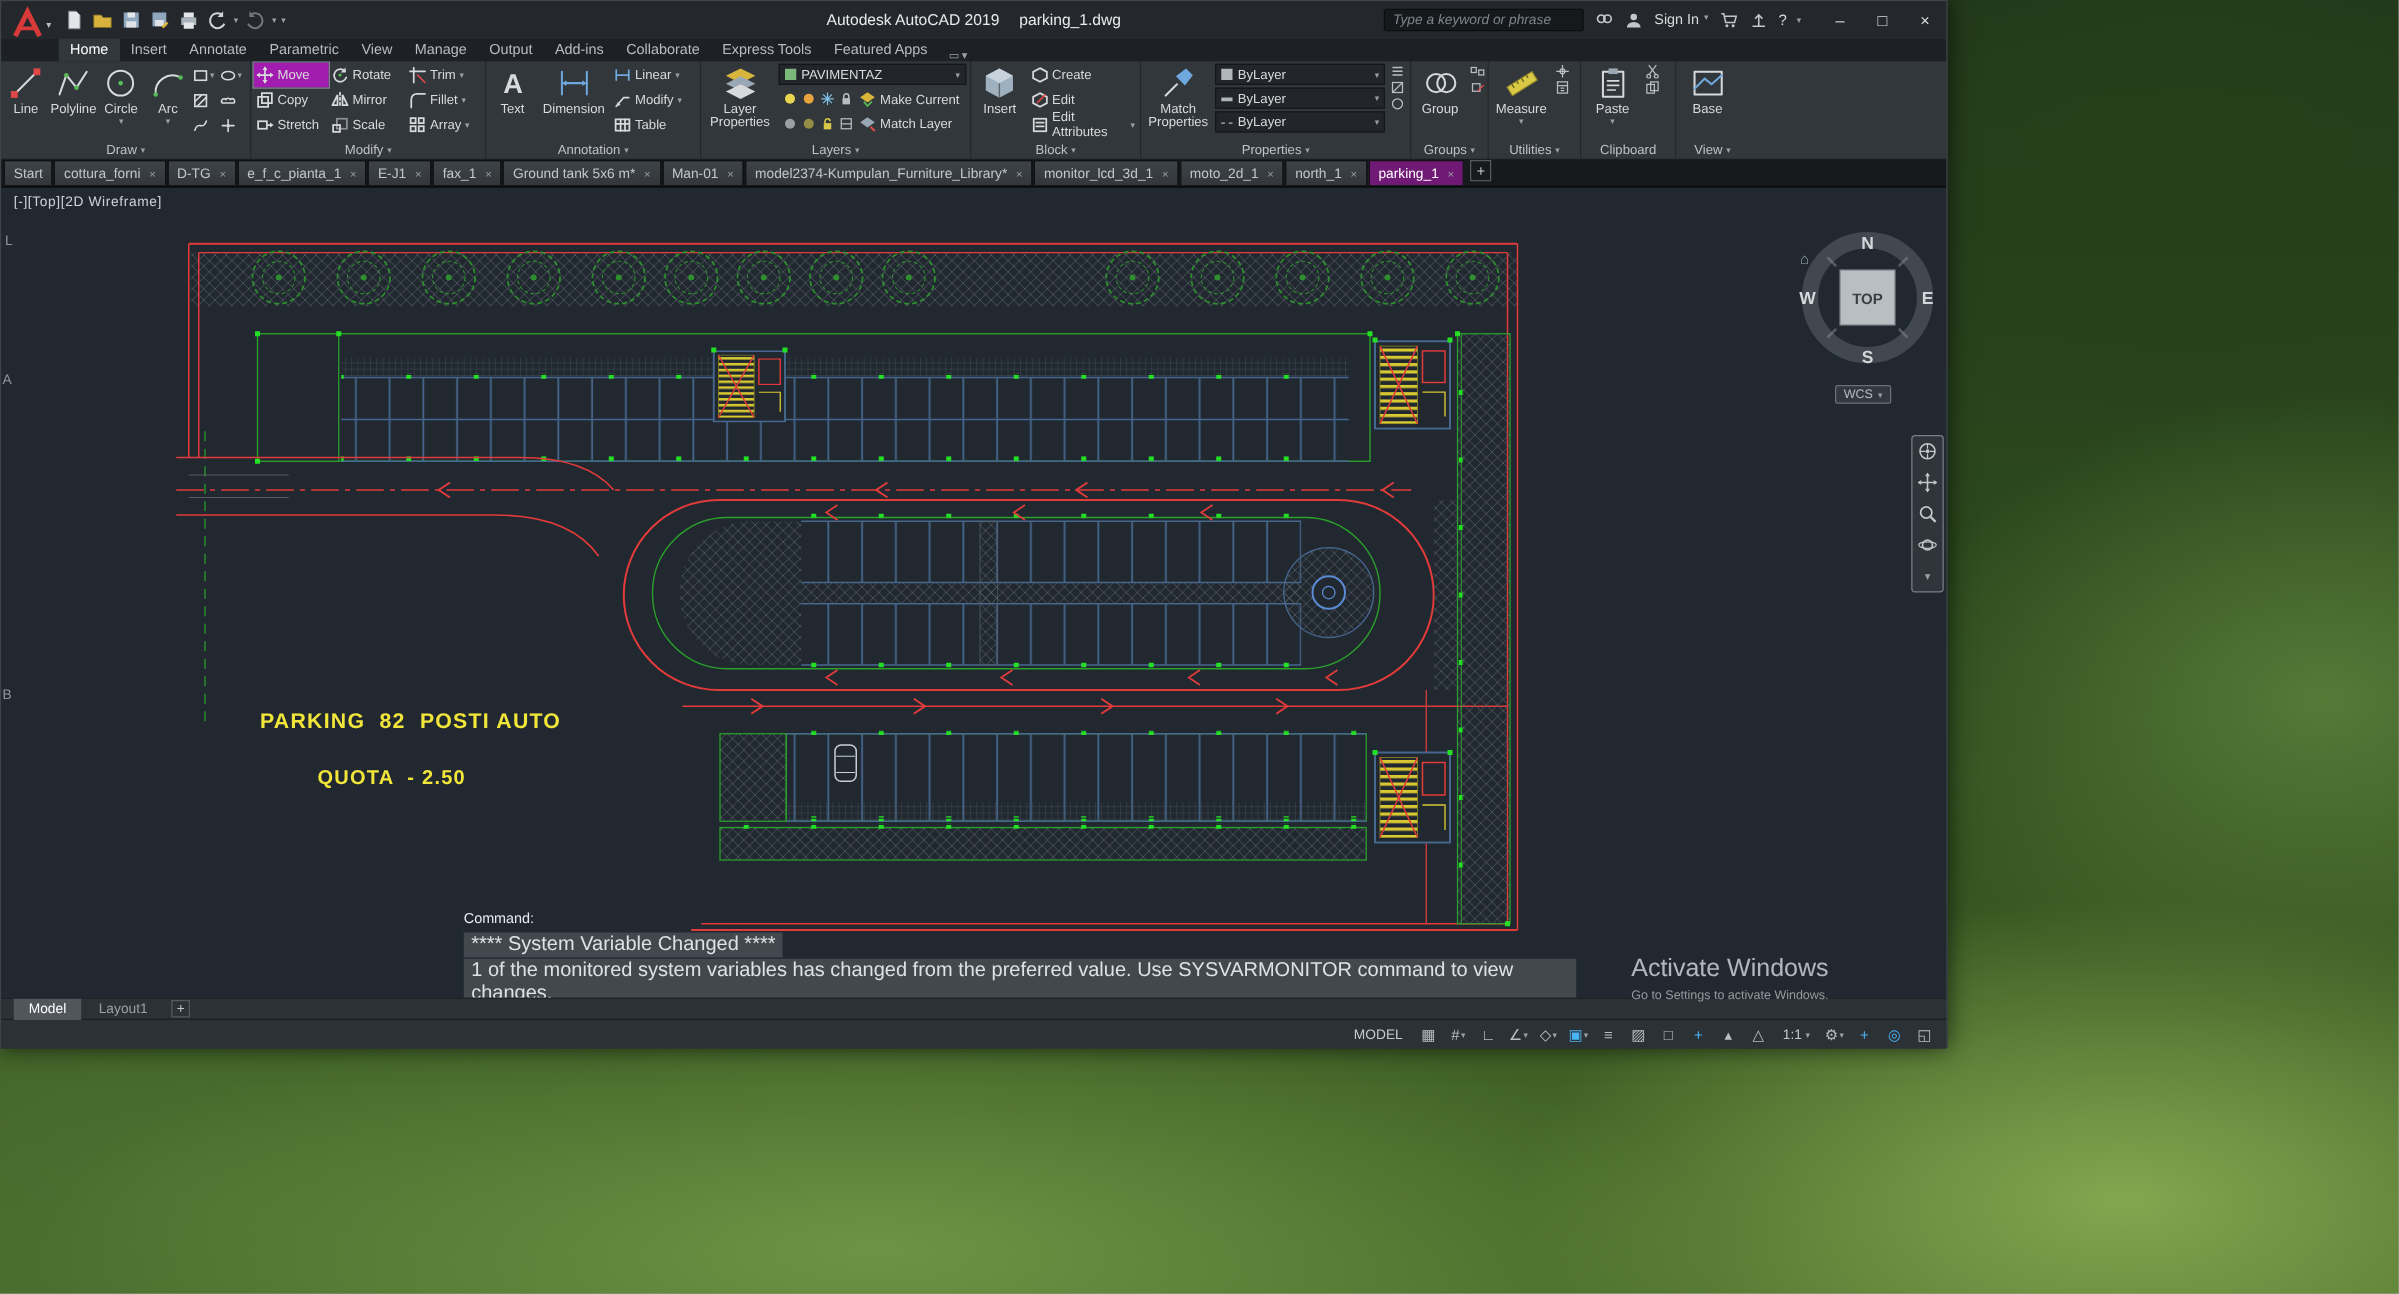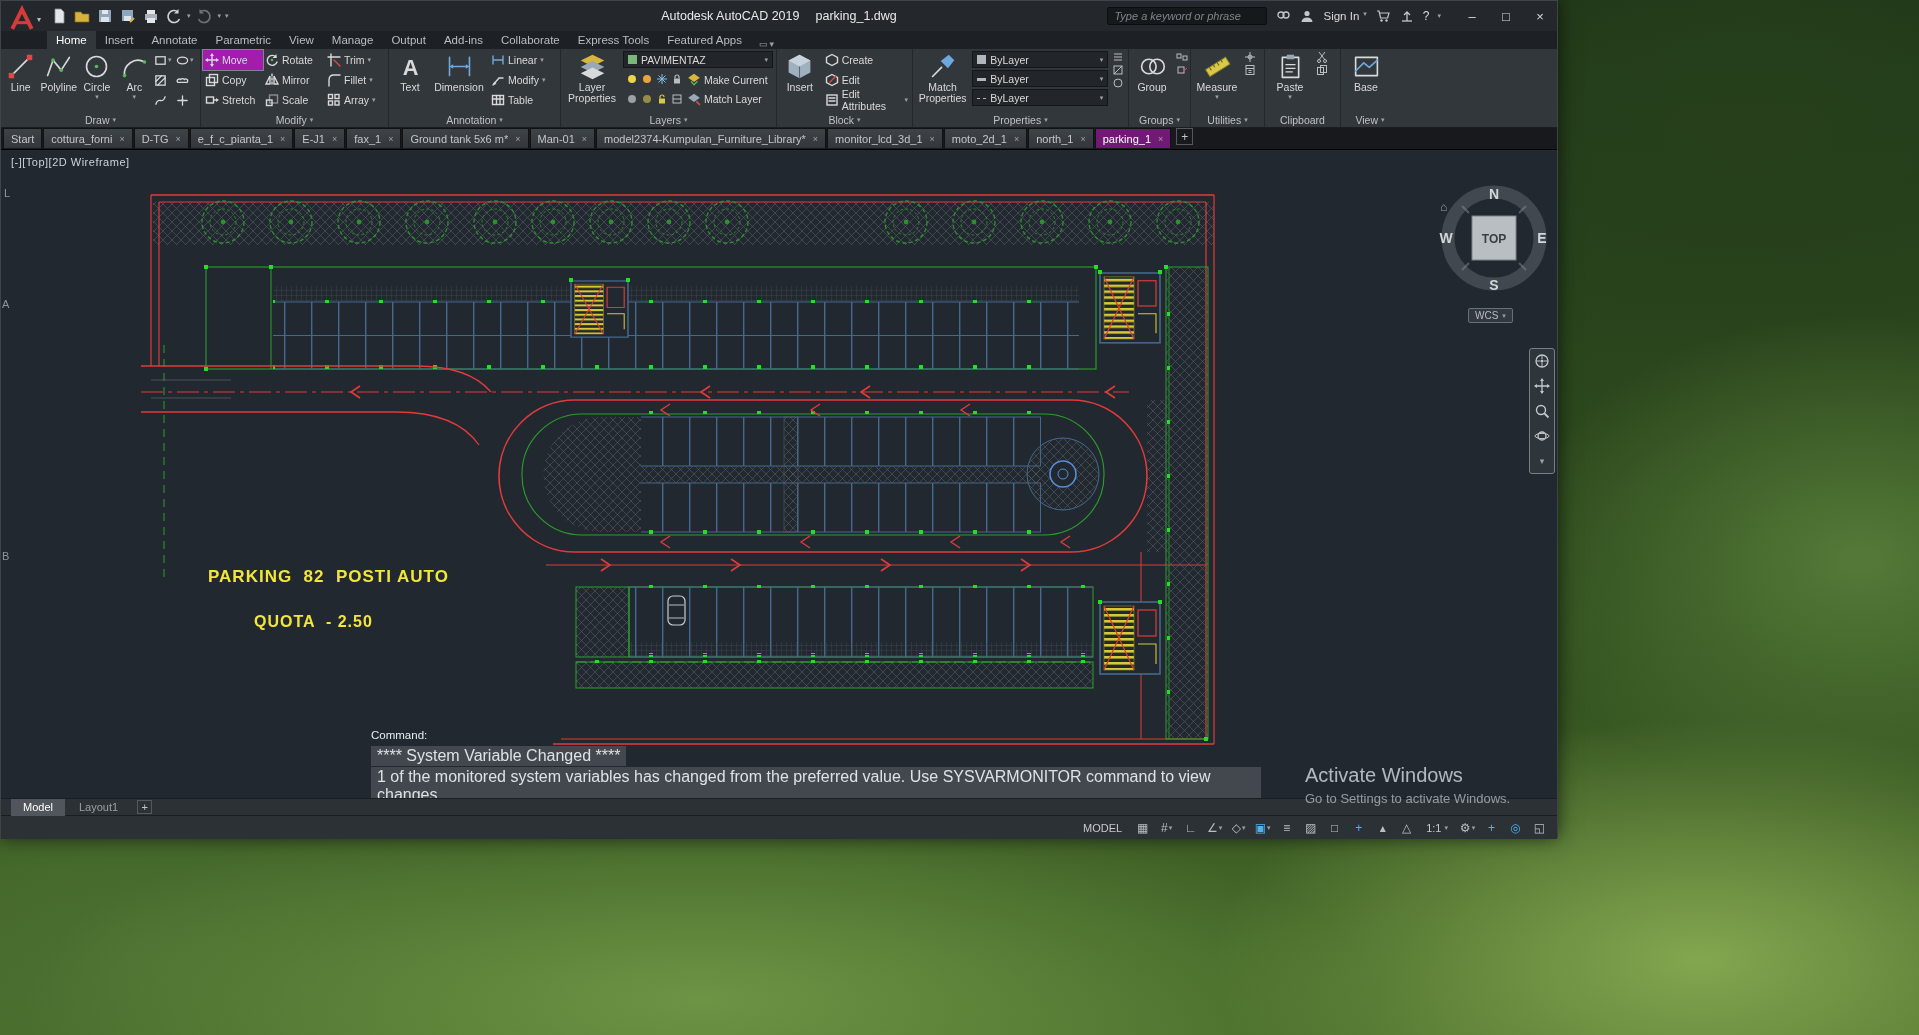--- a/index.html
+++ b/index.html
@@ -96,21 +96,21 @@
 .mtab.active{background:#50565c;color:#fff}
 .mplus{width:15px;height:14px;border:1px solid #55595e;color:#c3c7ca;font-size:11px;display:flex;align-items:center;justify-content:center;margin-left:5px;cursor:pointer}
 .sbar{height:24px;background:#2c3136;border-top:1px solid #1b1e21;display:flex;align-items:center;justify-content:flex-end;padding-right:6px;gap:1px}
 .slabel{font-size:11px;color:#c6cacd;padding:0 8px;cursor:pointer}
 .sico{width:23px;height:19px;display:flex;align-items:center;justify-content:center;font-size:12px;color:#b9bec2;cursor:pointer;gap:1px}
 .sico.on{color:#4ab3f4}
 .sscale{display:flex;align-items:center;gap:3px;font-size:11px;color:#c6cacd;padding:0 7px;cursor:pointer}
 
 .wm{position:absolute;left:1305px;top:764px;z-index:99;pointer-events:none}
 .wm1{font-size:20px;color:rgba(240,244,248,.70)}
-.wm2{font-size:13px;color:rgba(240,244,248,.55);margin-top:4px}
+.wm2{font-size:10px;color:rgba(240,244,248,.55);margin-top:4px}
 text{user-select:none}
 </style>
 </head>
 <body>
 
 <div class="desktop">
 <div class="app">
 
   <div class="titlebar">
     <div class="applogo">

